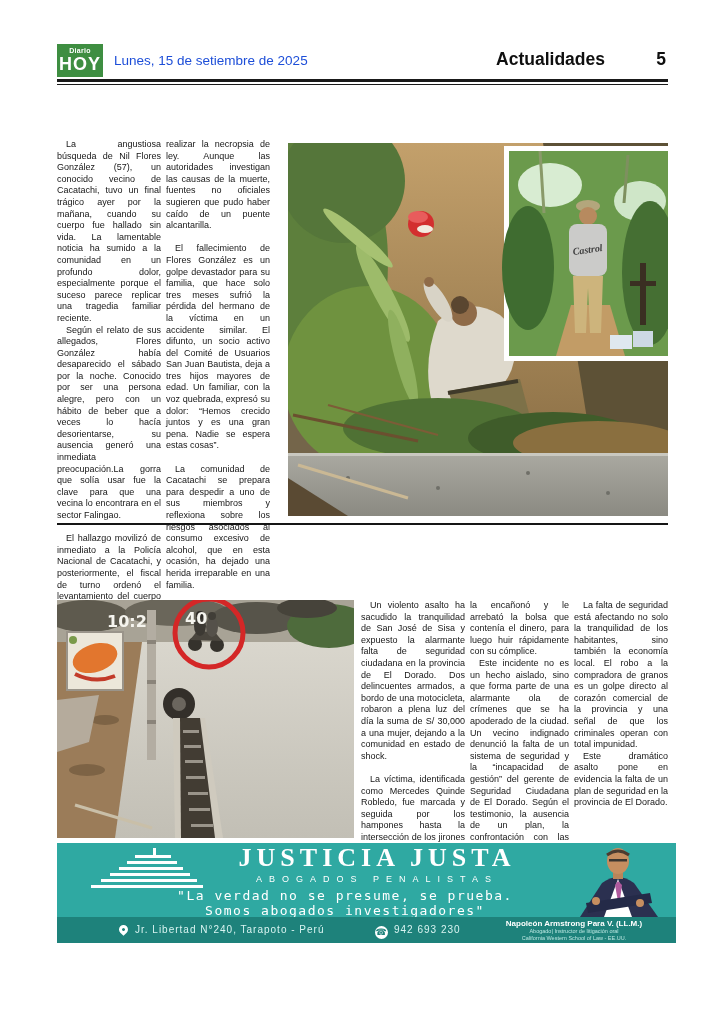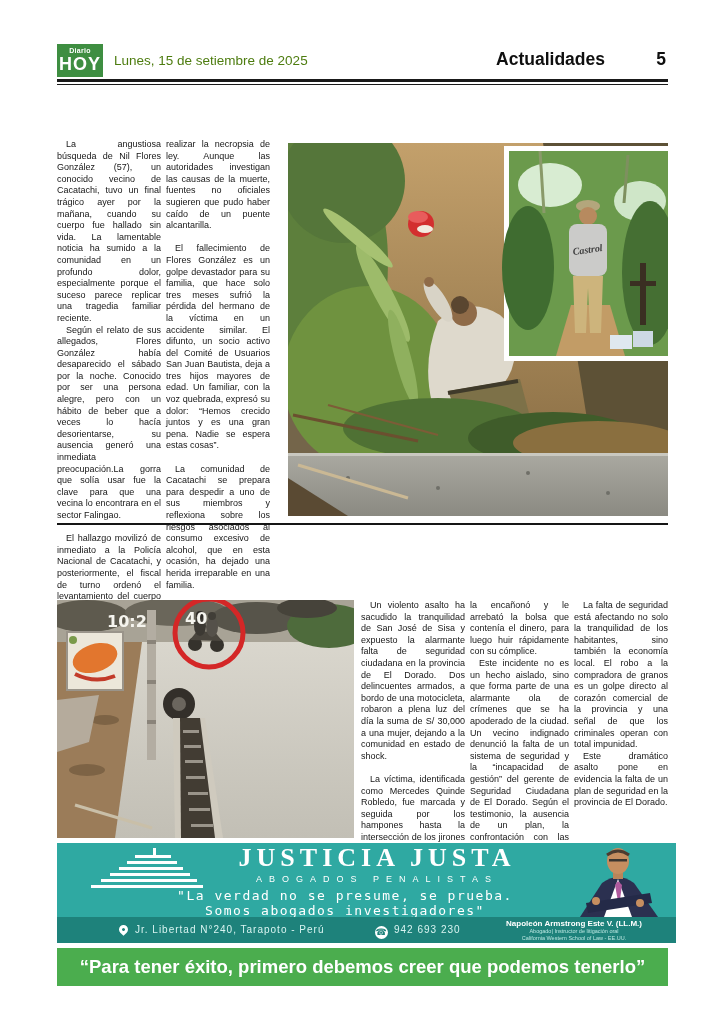--- a/index.html
+++ b/index.html
@@ -4,21 +4,21 @@
 <style>
   html,body{margin:0;padding:0;background:#ffffff;}
   .page{position:relative;width:723px;height:1024px;background:#fff;overflow:hidden;
         font-family:"Liberation Sans",sans-serif;color:#151515;border-radius:19px;}
 
   
   .logo{position:absolute;left:57px;top:44px;width:46px;height:33px;background:#3e8e41;
         color:#fff;text-align:center;}
   .logo-top{display:block;font-size:7px;font-weight:bold;line-height:9px;padding-top:2px;letter-spacing:.3px;}
   .logo-main{display:block;font-size:18px;font-weight:bold;line-height:19px;letter-spacing:1px;}
-  .date{position:absolute;left:114px;top:53px;font-size:13.5px;color:#4d7c0f;}
+  .date{position:absolute;left:114px;top:53px;font-size:13.5px;color:#1d4ed8;}
   .section{position:absolute;right:118px;top:49px;font-size:17.5px;font-weight:bold;color:#0f0f0f;}
   .pagenum{position:absolute;right:57px;top:49px;font-size:17.5px;font-weight:bold;color:#0f0f0f;}
   .header-rule{position:absolute;left:57px;top:79px;width:611px;height:2px;
         border-top:3px solid #1a1a1a;border-bottom:1px solid #1a1a1a;}
 
   
   .headline{position:absolute;left:57px;width:611px;text-align:center;font-weight:bold;color:#0d0d0d;}
   .headline1{top:88px;font-size:20px;line-height:23px;}
   .headline2{top:530px;font-size:20.5px;line-height:25px;}
   .hl-line{display:block;white-space:nowrap;transform:scaleX(.94);transform-origin:center;}
@@ -284,21 +284,20 @@
     </div>
 
     <div class="ad-strip"></div>
     <div class="ad-contact addr">
       <span class="pin"></span><span>Jr. Libertad N°240, Tarapoto - Perú</span>
     </div>
     <div class="ad-contact phone">
       <span class="phone-ic">☎</span><span>942 693 230</span>
     </div>
     <div class="ad-name">
-      <div class="n1">Napoleón Armstrong Este V. (LL.M.)</div>
+      <div class="n1">Napoleón Armstrong Para V. (LL.M.)</div>
       <div class="n2">Abogado| Instructor de litigación oral</div>
       <div class="n3">California Western School of Law - EE.UU.</div>
     </div>
   </div>
 
-  <div class="quotebar">“Para tener éxito, primero debemos creer que podemos tenerlo”</div>
 
 </div>
 
 </body></html>

